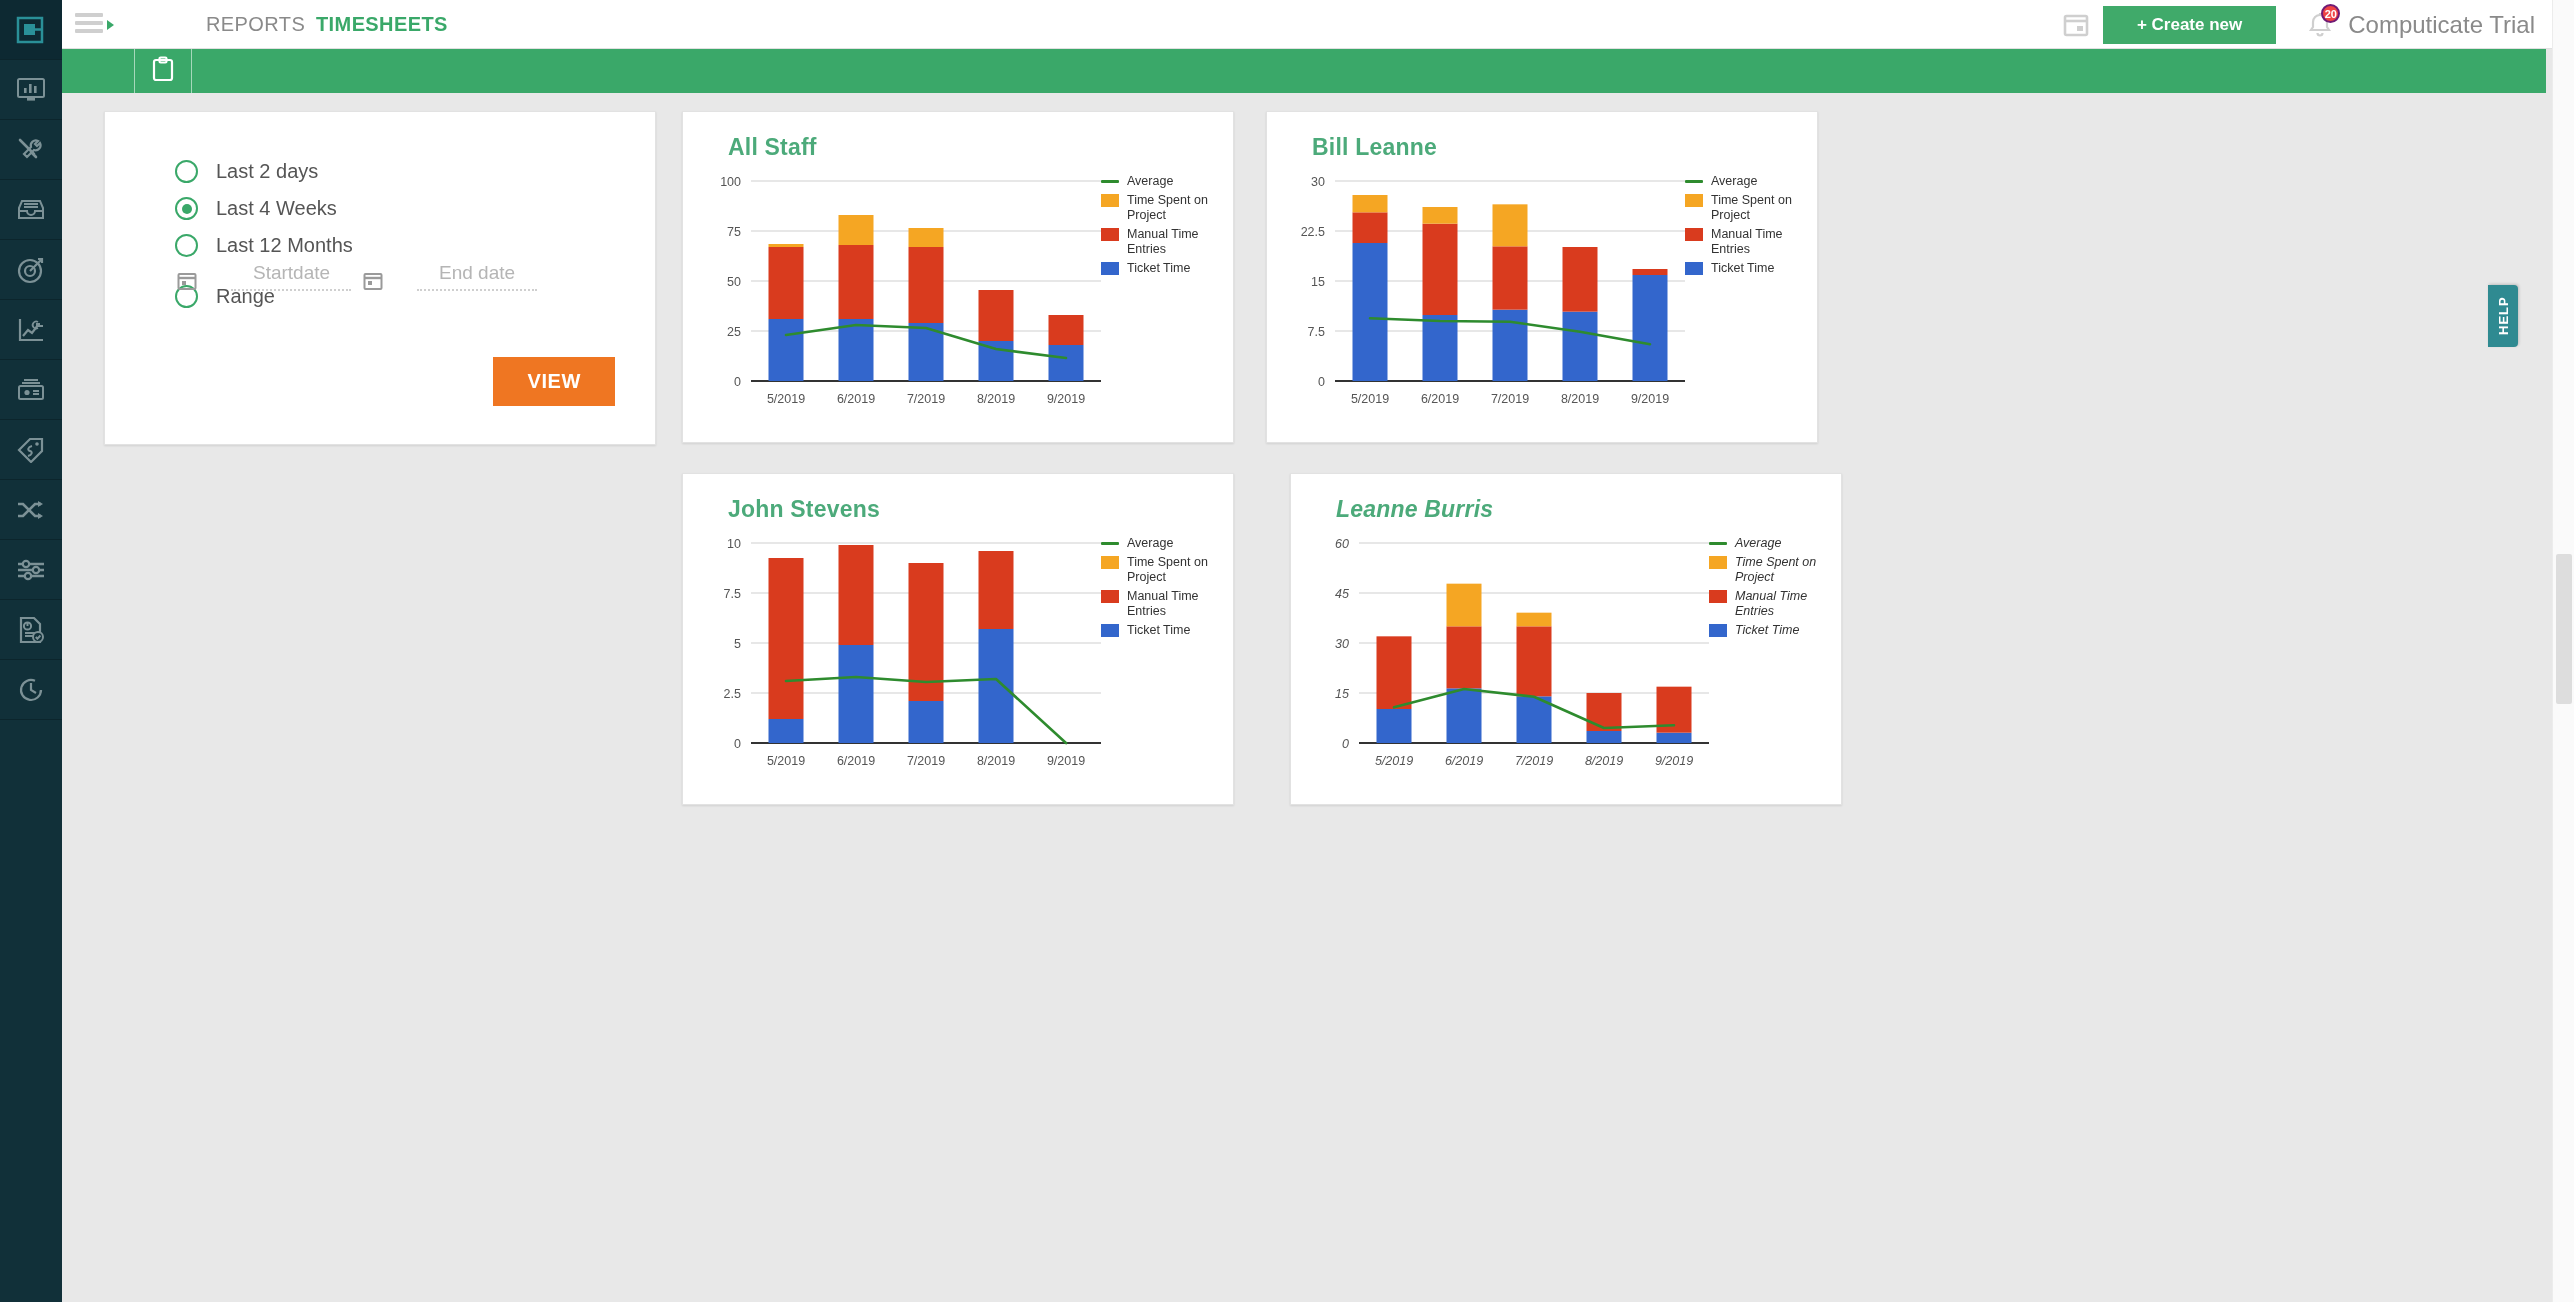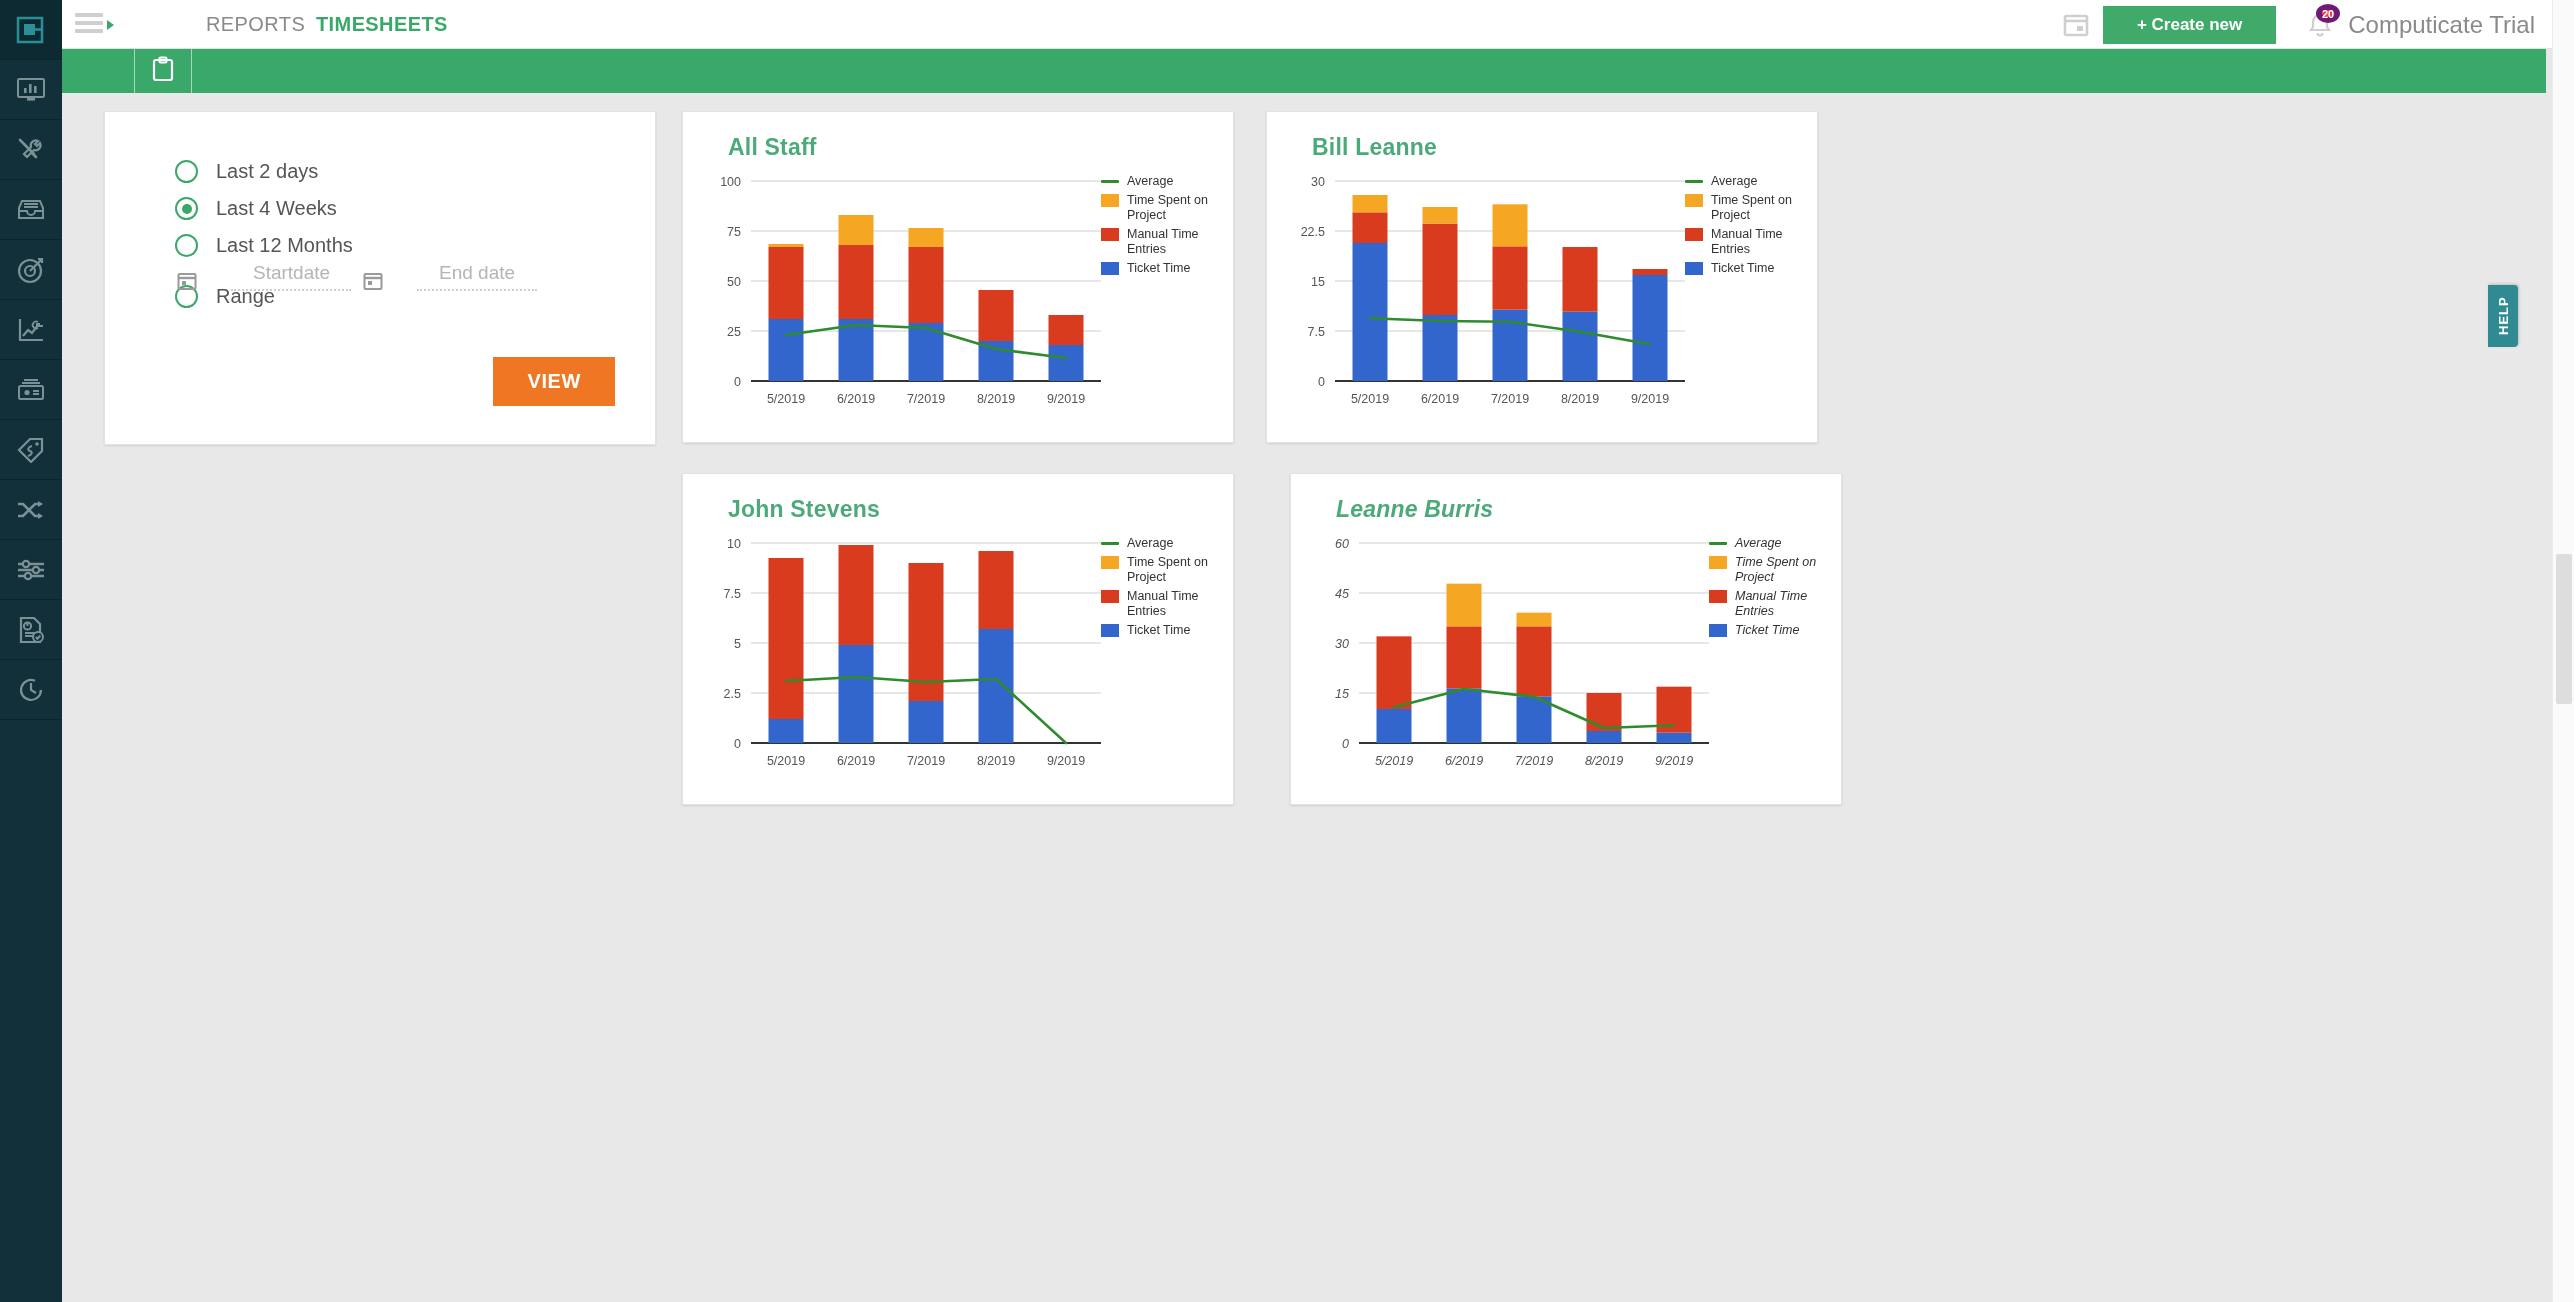--- a/index.html
+++ b/index.html
@@ -81,21 +81,21 @@
     position: relative; width: 56px; height: 49px;
     display:flex; align-items:center; justify-content:center;
     cursor: pointer; margin-left: 16px;
   }
   #bell-badge {
     position: absolute; top: 4px; right: 8px;
     background: #ef4444; color: #fff;
     font-size: 11px; font-weight: bold;
     min-width: 19px; height: 19px; border-radius: 50%;
     display:flex; align-items:center; justify-content:center;
-    border: 6px solid #701a75;
+    border: 2px solid #701a75;
   }
   #account-name {
     font-size: 24px; color: #8a8a8a;
     padding-right: 39px; white-space: nowrap;
   }
 
   
   #greenbar {
     position: absolute; left: 62px; top: 45px;
     width: 2484px; height: 48px;

